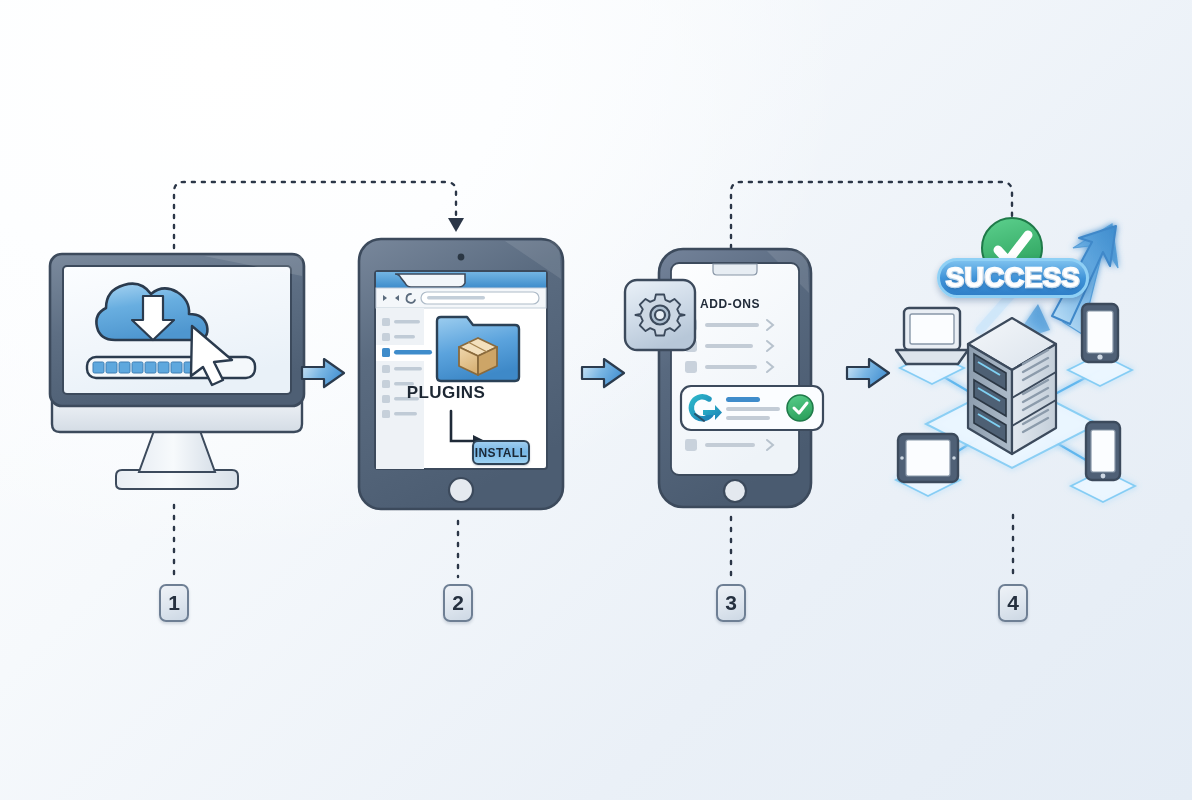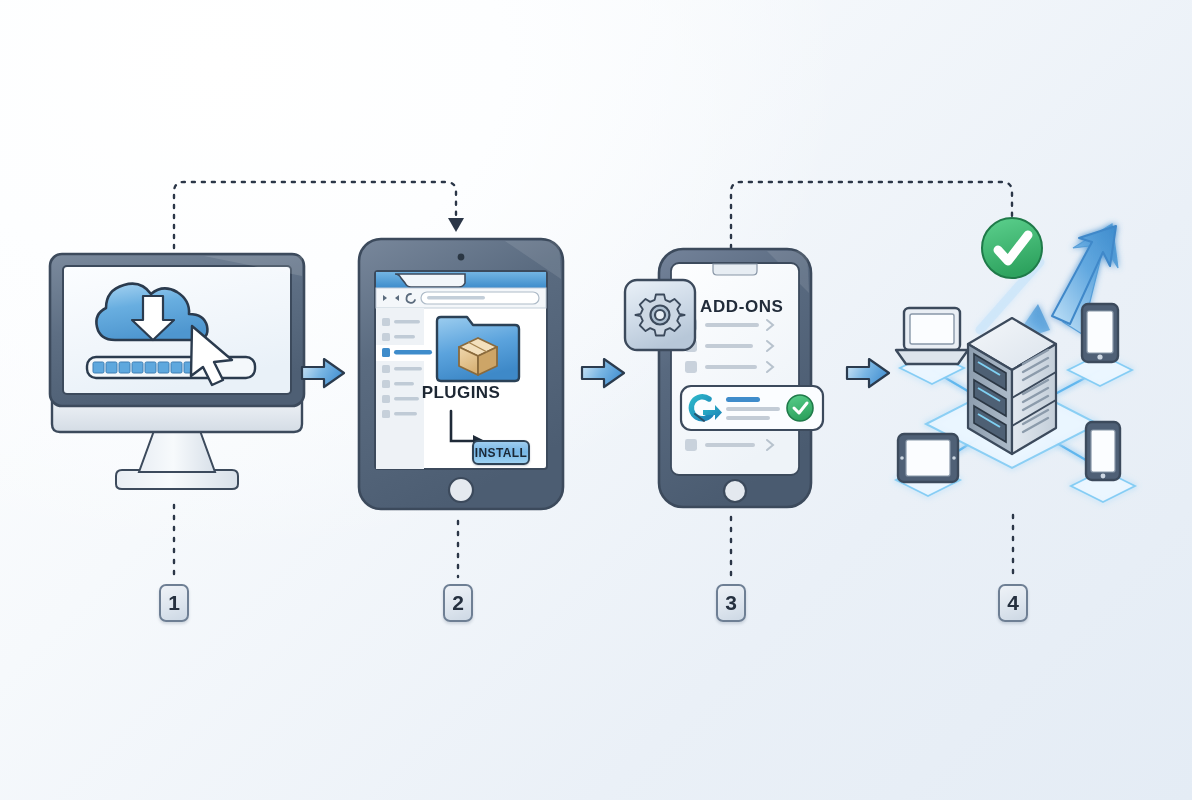--- a/index.html
+++ b/index.html
@@ -29,22 +29,22 @@
     display: flex; align-items: center; justify-content: center;
     font-size: 21px; font-weight: bold; color: #25303f;
     letter-spacing: 0;
   }
   .lbl {
     position: absolute;
     font-weight: bold;
     color: #1d2733;
     white-space: nowrap;
   }
-  #plugins-label { font-size: 17px; letter-spacing: .4px; margin-left: 15px; }
-  #addons-label { font-size: 17px; letter-spacing: .6px; color:#222c3a; }
+  #plugins-label { font-size: 17px; letter-spacing: .4px; }
+  #addons-label { font-size: 12px; letter-spacing: .6px; color:#222c3a; }
   .install-btn {
     position: absolute;
     width: 58px; height: 25px;
     border-radius: 6px;
     background: linear-gradient(180deg, #9fcdef 0%, #76b6e6 48%, #9ed2f2 100%);
     border: 2px solid #2f4356;
     display: flex; align-items: center; justify-content: center;
     font-size: 12px; font-weight: bold; color: #1b2836;
     letter-spacing: .4px;
     box-shadow: 0 1px 2px rgba(30,50,80,.25);
@@ -468,20 +468,23 @@
       <rect x="231" y="218" width="24" height="42" rx="2" fill="#fbfdff" stroke="#8897a8" stroke-width="1.2"></rect>
       <circle cx="243" cy="264" r="2.4" fill="#cdd7e2"></circle>
     </g>
 
     <g transform="translate(152,36)">
       <circle cx="0" cy="0" r="30" fill="url(#greenG2)" stroke="#1f7a49" stroke-width="2"></circle>
       <path d="M-14,2 L-4,13 L16,-13" fill="none" stroke="#ffffff" stroke-width="9" stroke-linecap="round" stroke-linejoin="round"></path>
     </g>
   </svg>
 
+  <div class="success-badge" style="left:937px; top:258px;">
+    <span>SUCCESS</span>
+  </div>
 
   <div class="step-badge" style="left:159px; top:584px;">
     <span>1</span>
   </div>
   <div class="step-badge" style="left:443px; top:584px;">
     <span>2</span>
   </div>
   <div class="step-badge" style="left:716px; top:584px;">
     <span>3</span>
   </div>

